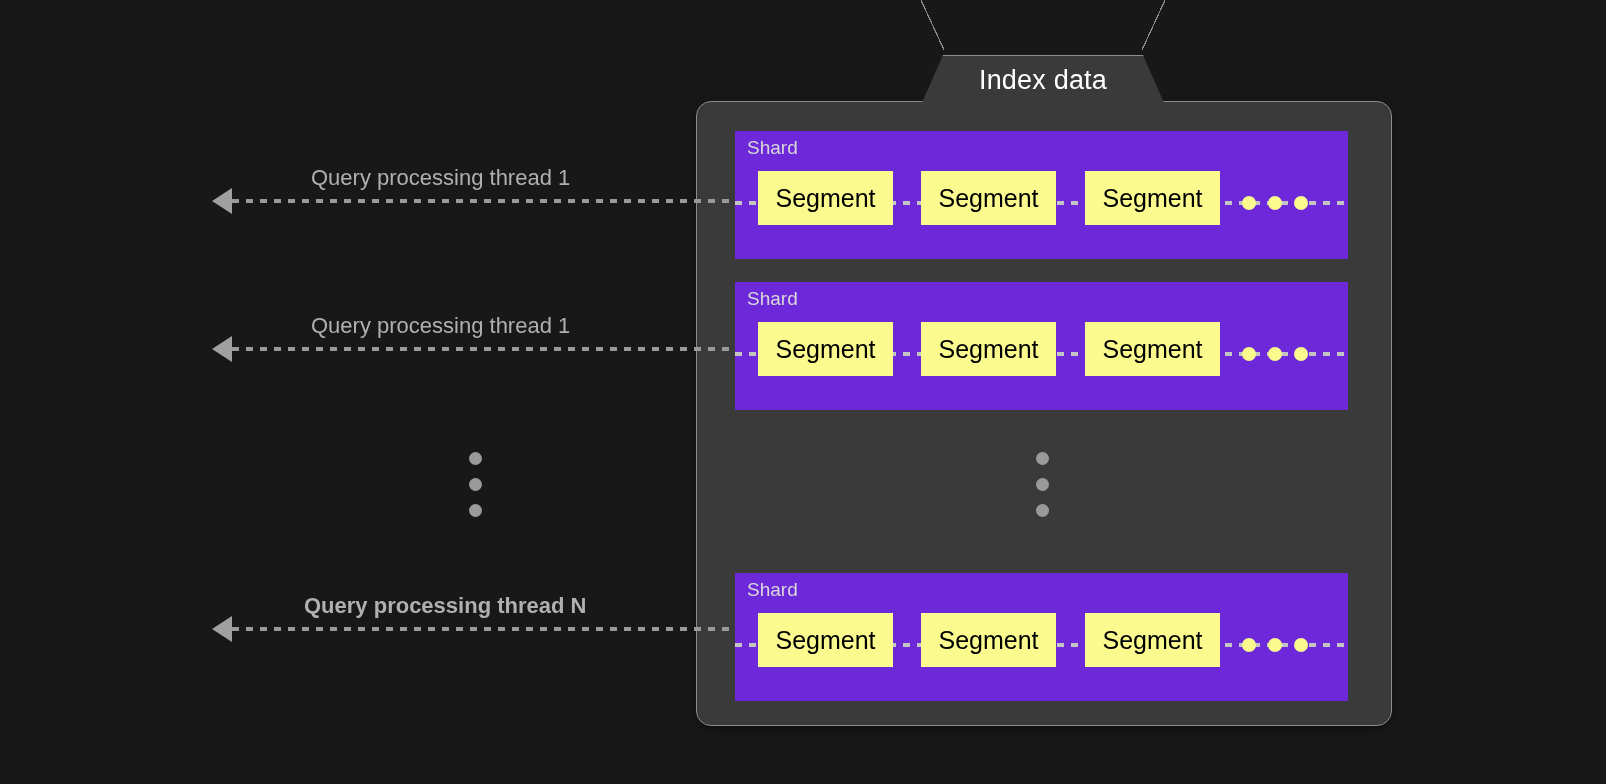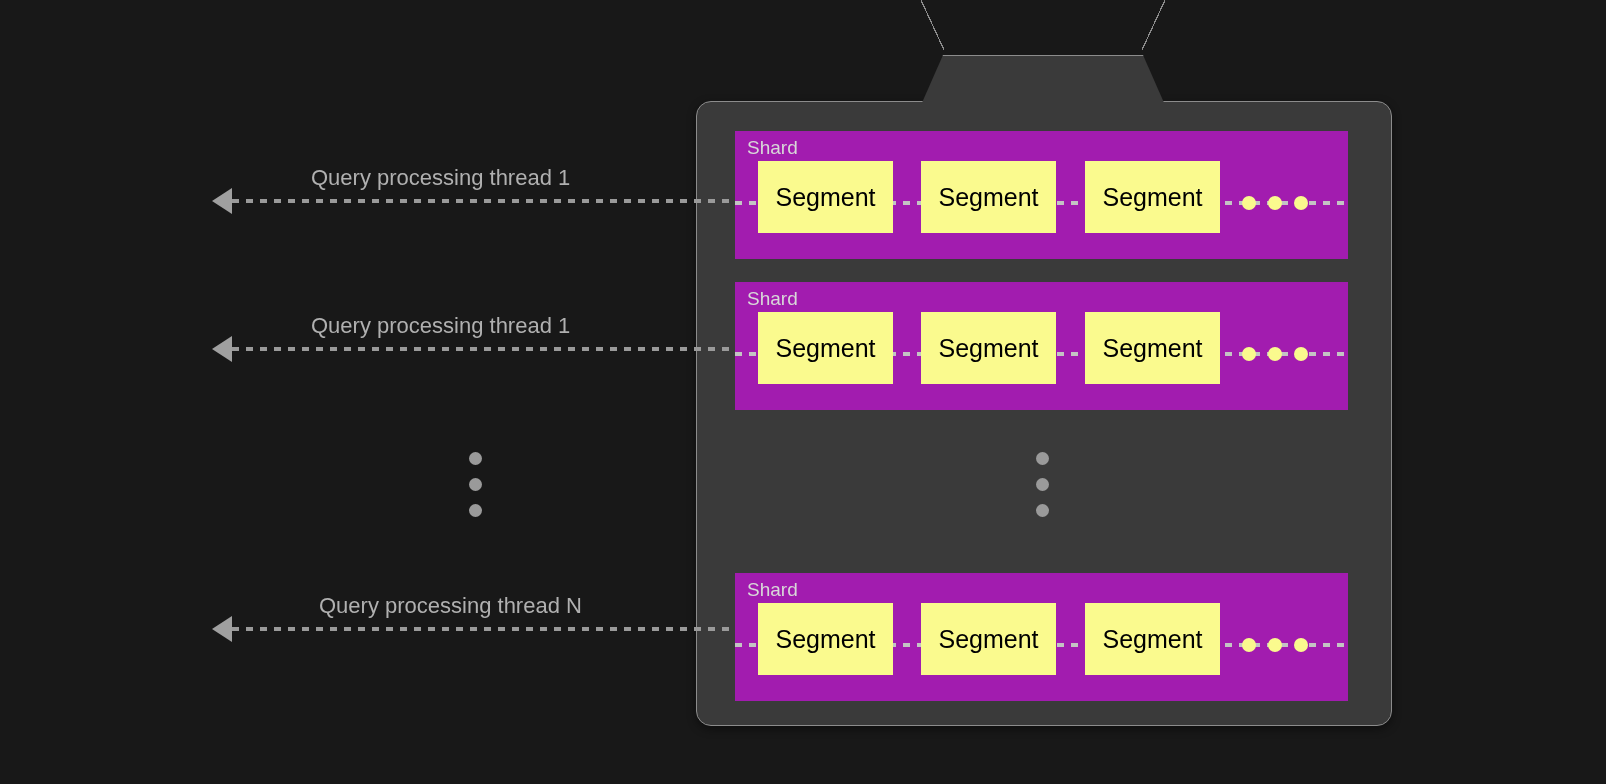--- a/index.html
+++ b/index.html
@@ -94,42 +94,42 @@
     background: #3a3a3a;
     z-index: 4;
   }
 
   
   .shard {
     position: absolute;
     left: 735px;
     width: 613px;
     height: 128px;
-    background: #a21caf;
+    background: #6d28d9;
     z-index: 2;
   }
   .shard-row-0 { top: 131px; }
   .shard-row-1 { top: 282px; }
   .shard-row-2 { top: 573px; }
 
   .shard-label {
     position: absolute;
     left: 12px;
     top: 6px;
     color: #d8d8d8;
     font-size: 19px;
     white-space: nowrap;
   }
 
   
   .segment {
     position: absolute;
-    top: 30px;
+    top: 40px;
     width: 135px;
-    height: 72px;
+    height: 54px;
     background: #fafa8e;
     display: flex;
     align-items: center;
     justify-content: center;
     color: #000000;
     font-size: 25px;
     white-space: nowrap;
     z-index: 4;
   }
   .seg-0 { left: 23px; }
@@ -190,21 +190,21 @@
   }
 
   .row-0 .thread-label { left: 311px; top: 165px; }
   .row-0 .thread-line  { left: 232px; top: 199px; width: 520px; }
   .row-0 .thread-arrow { left: 212px; top: 188px; }
 
   .row-1 .thread-label { left: 311px; top: 313px; }
   .row-1 .thread-line  { left: 232px; top: 347px; width: 520px; }
   .row-1 .thread-arrow { left: 212px; top: 336px; }
 
-  .row-2 .thread-label { left: 319px; top: 593px; }
+  .row-2 .thread-label { left: 304px; top: 593px; font-weight: bold; }
   .row-2 .thread-line  { left: 232px; top: 627px; width: 520px; }
   .row-2 .thread-arrow { left: 212px; top: 616px; }
 
   
   .v-ellipsis { position: absolute; }
   .v-ellipsis .gdot {
     position: absolute;
     width: 13px;
     height: 13px;
     border-radius: 50%;
@@ -245,20 +245,21 @@
     <span class="gdot gdot-1"></span>
     <span class="gdot gdot-2"></span>
   </div>
 
   <div id="index-container"></div>
 
   <div id="index-tab"></div>
   <div id="tab-left-edge"></div>
   <div id="tab-right-edge"></div>
   <div id="tab-mask"></div>
+  <div id="index-tab-label">Index data</div>
 
   <div class="shard shard-row-0">
     <div class="shard-label">Shard</div>
     <div class="shard-dotline"></div>
     <div class="segment seg-0">Segment</div>
     <div class="segment seg-1">Segment</div>
     <div class="segment seg-2">Segment</div>
     <span class="yellow-dot ydot-0"></span>
     <span class="yellow-dot ydot-1"></span>
     <span class="yellow-dot ydot-2"></span>

